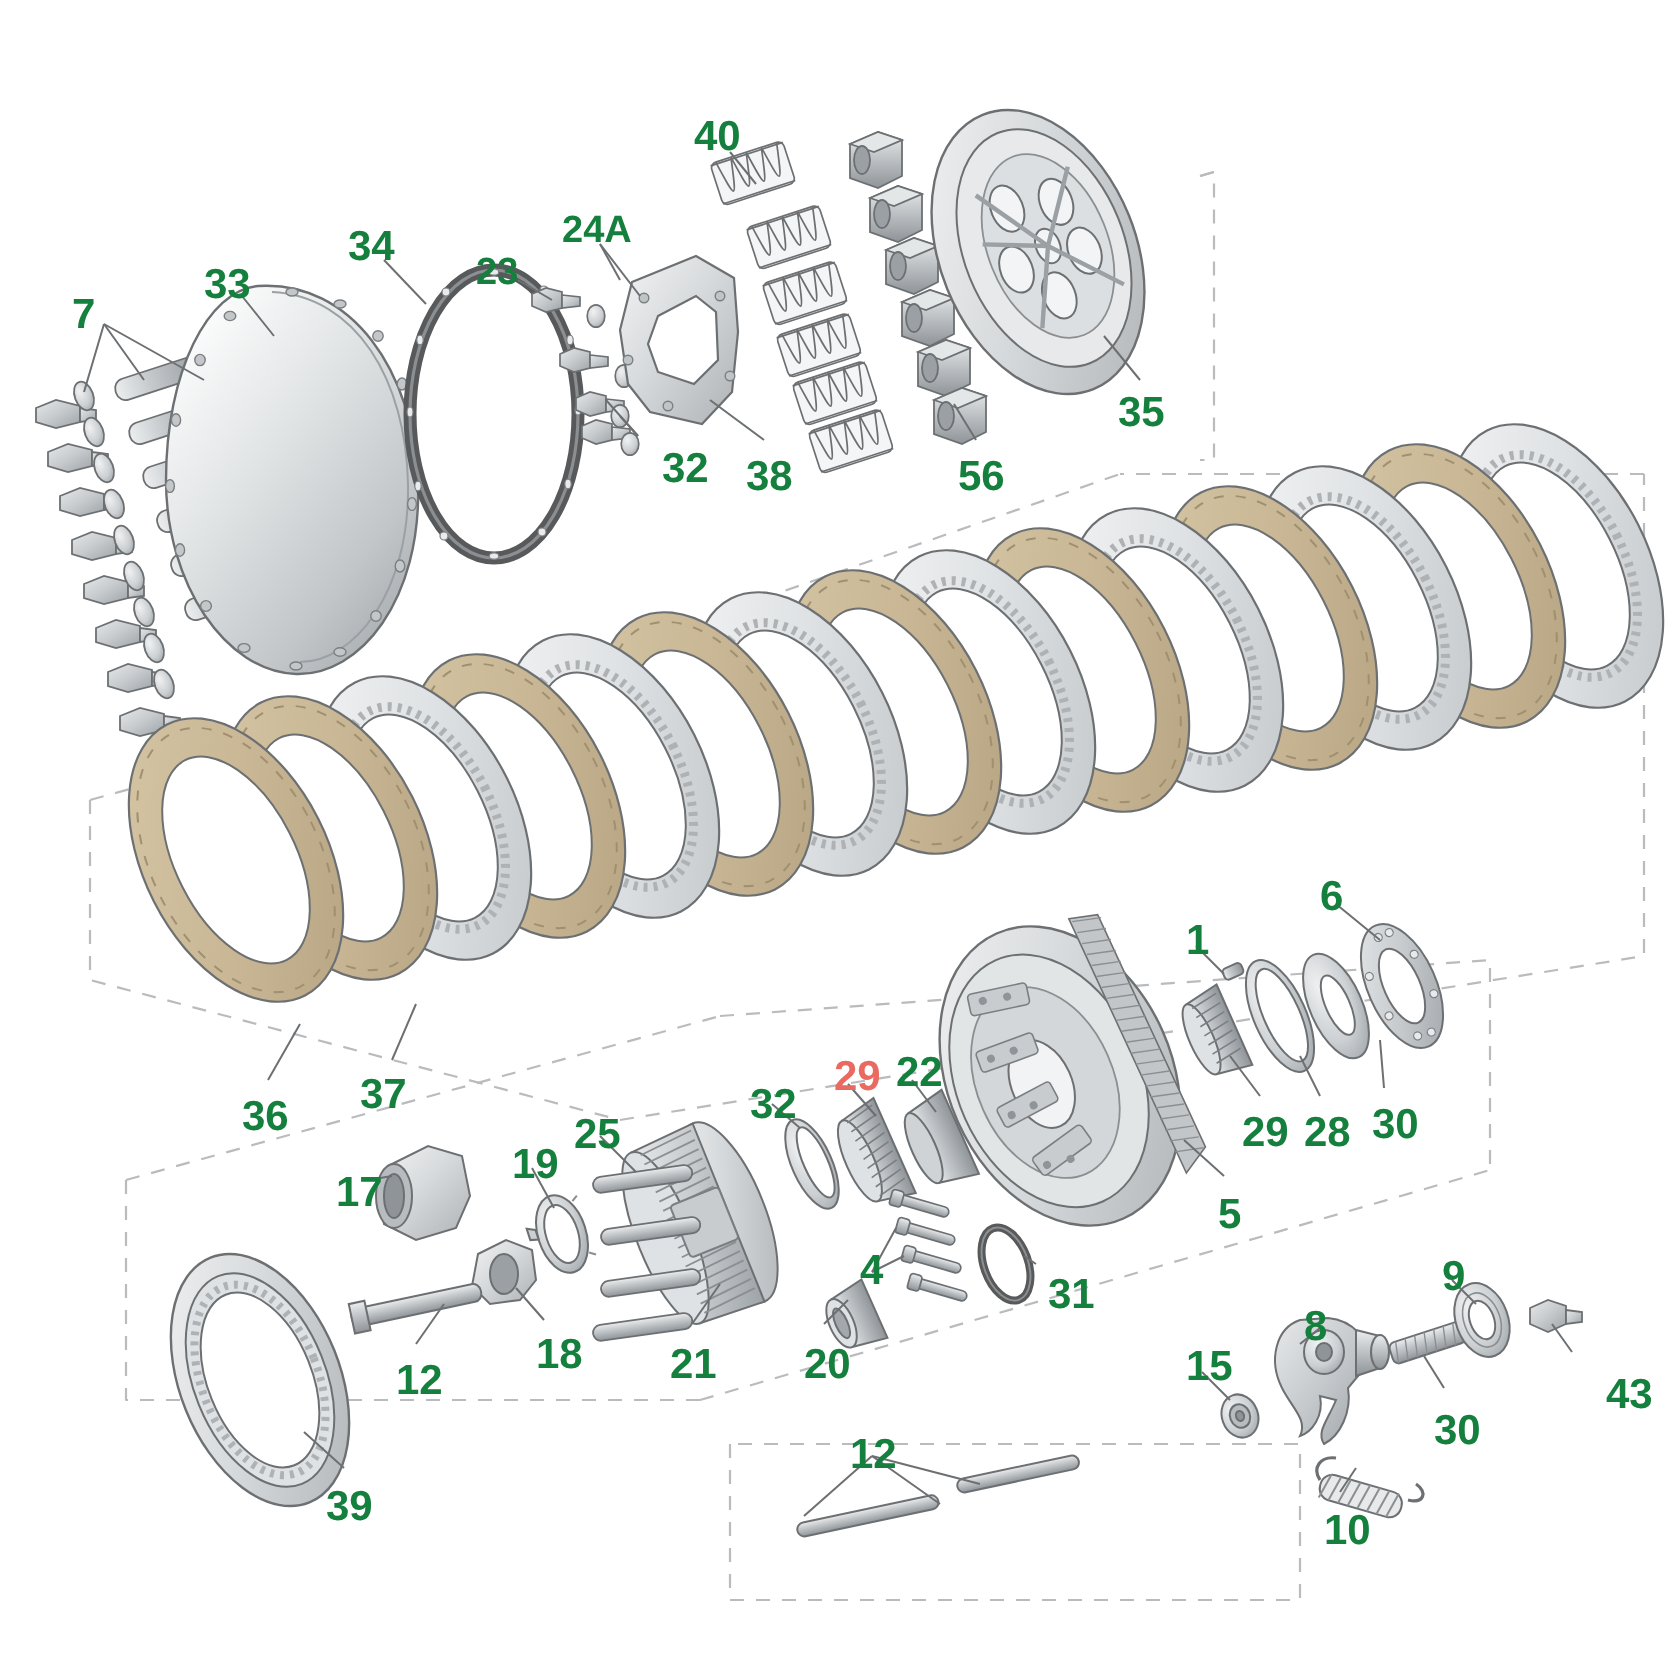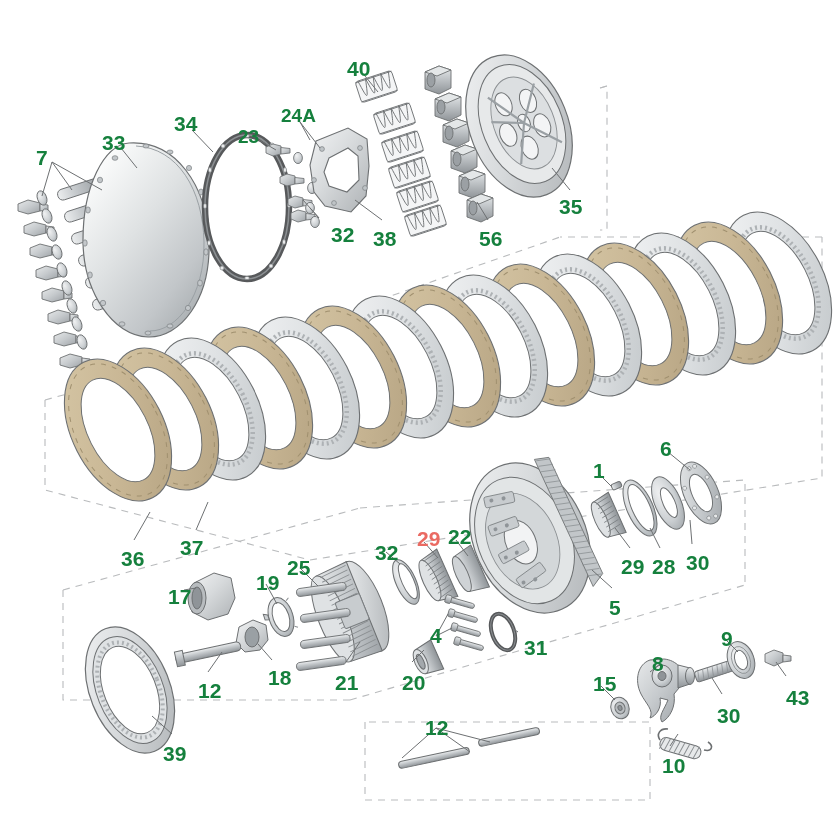--- a/index.html
+++ b/index.html
@@ -718,15 +718,15 @@
 <div class="lbl" style="left:402px; top:672px;">20</div>
 <div class="lbl" style="left:430px; top:625px;">4</div>
 <div class="lbl" style="left:524px; top:637px;">31</div>
 <div class="lbl" style="left:163px; top:743px;">39</div>
 <div class="lbl" style="left:425px; top:717px;">12</div>
 <div class="lbl" style="left:593px; top:673px;">15</div>
 <div class="lbl" style="left:652px; top:653px;">8</div>
 <div class="lbl" style="left:662px; top:755px;">10</div>
 <div class="lbl" style="left:717px; top:705px;">30</div>
 <div class="lbl" style="left:721px; top:628px;">9</div>
-<div class="lbl" style="left:786px; top:687px;">43</div>
+<div class="lbl" style="left:803px; top:687px;">43</div>
 
 </div>
 
 </body></html>

